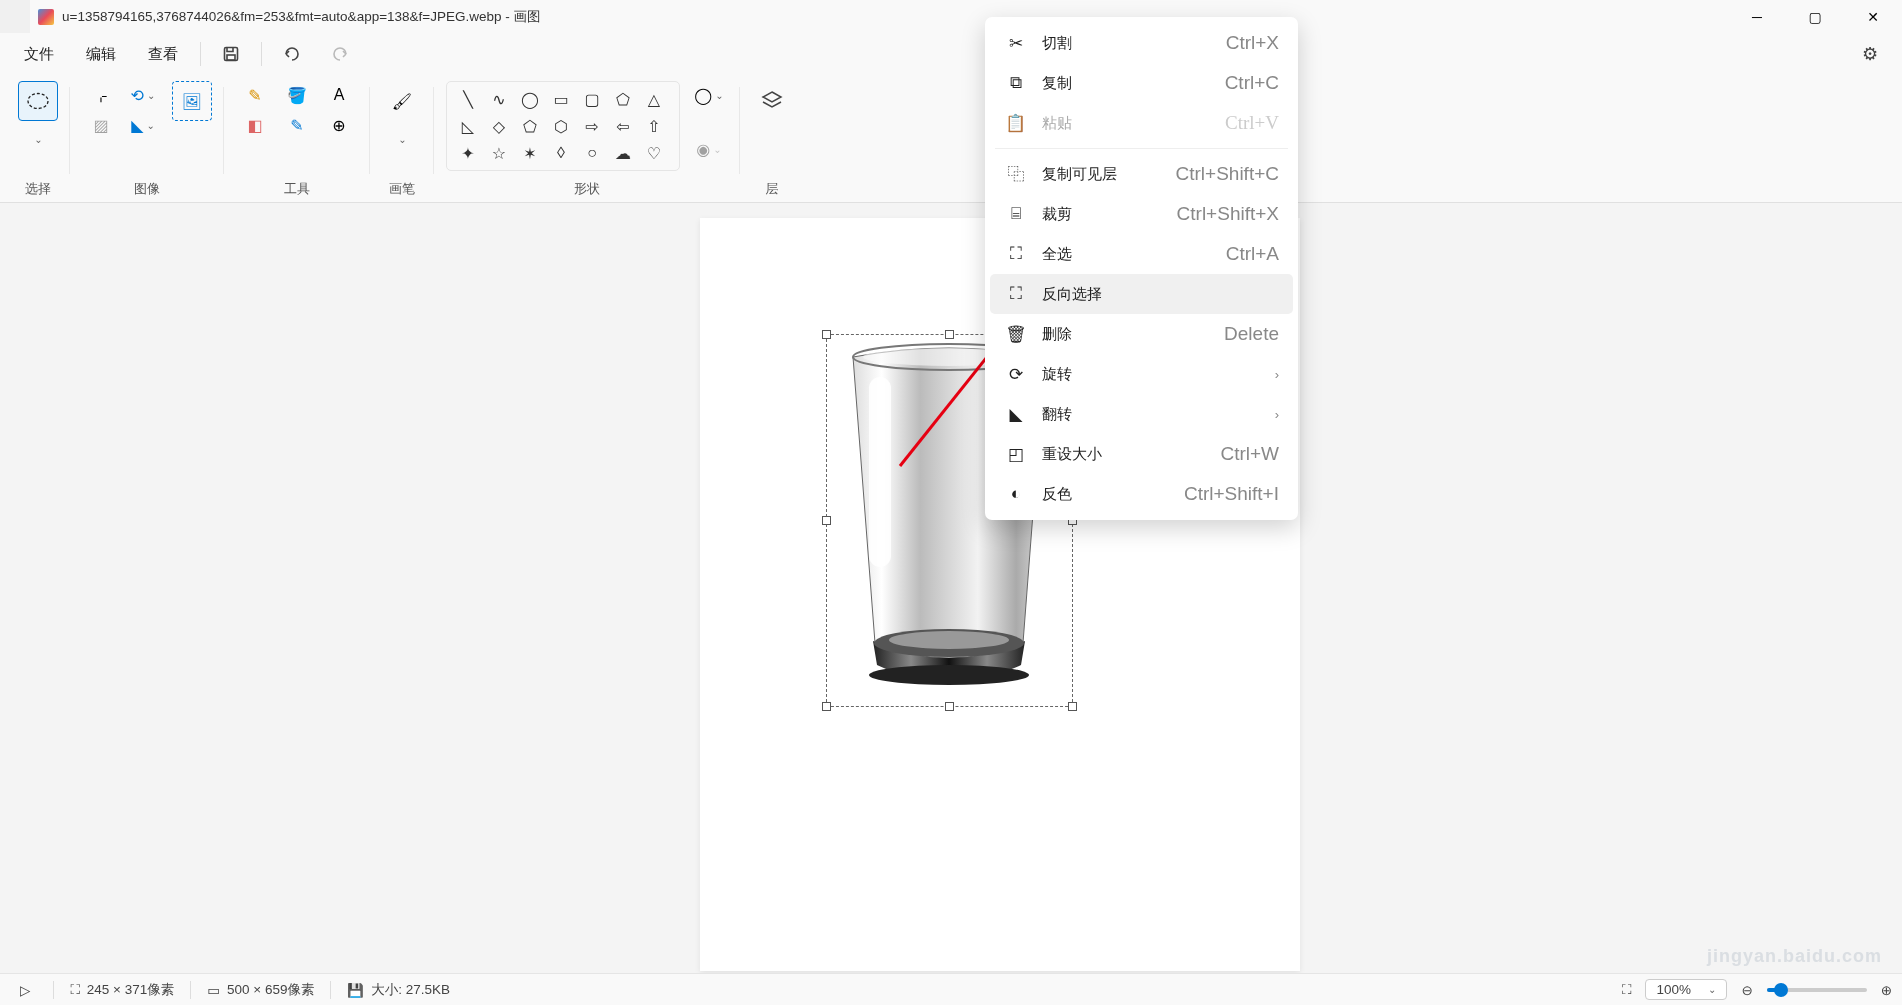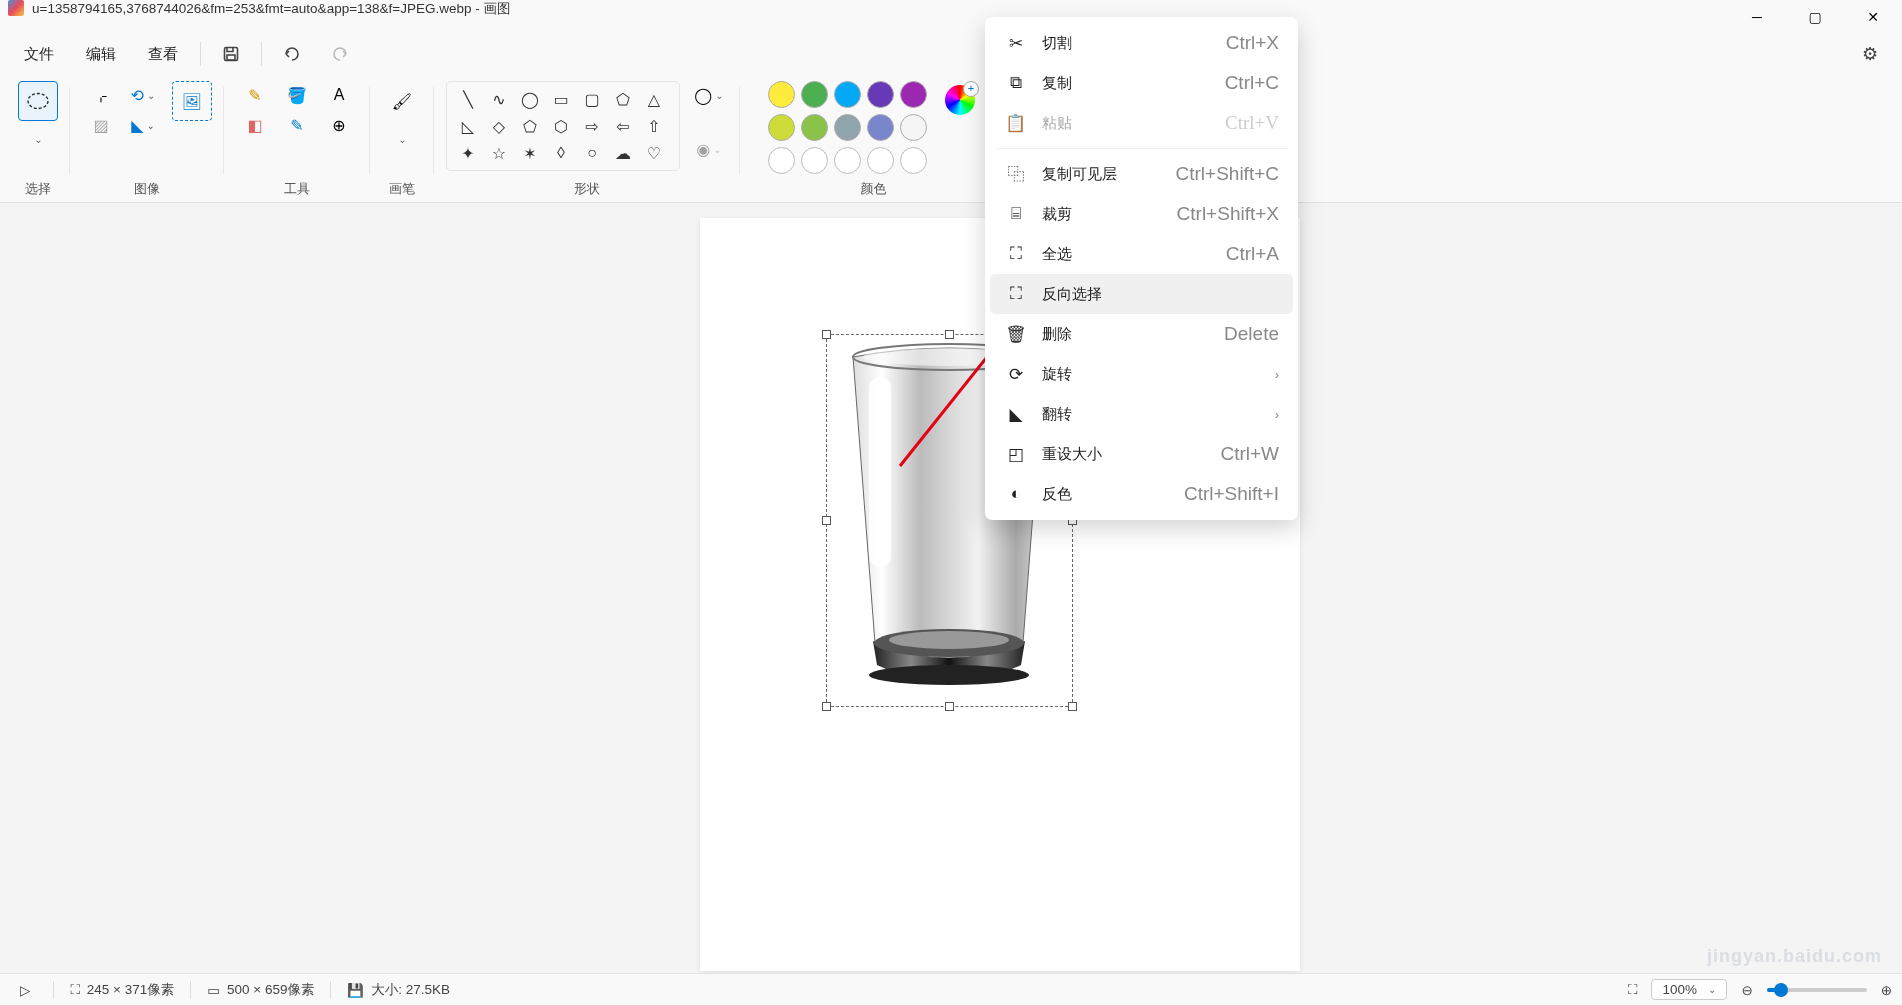--- a/index.html
+++ b/index.html
@@ -1,19 +1,19 @@
 <!DOCTYPE html>
 <html><head>
 <meta charset="utf-8">
 <style>
 * { margin: 0; padding: 0; box-sizing: border-box; font-family: "Microsoft YaHei", "Segoe UI", sans-serif; }
 body { background: #f0f0f0; width: 1902px; height: 1005px; overflow: hidden; position: relative; }
 
 
-.titlebar { height: 33px; background: #f9f9f9; display: flex; align-items: flex-start; padding-left: 8px; }
+.titlebar { height: 33px; background: #f9f9f9; display: flex; align-items: center; padding-left: 8px; margin-left: 30px; }
 .titlebar-icon { width: 16px; height: 16px; margin-right: 8px; background: linear-gradient(135deg, #4a90d9, #e94b5a, #f5c842); border-radius: 2px; }
 .titlebar-text { font-size: 13.5px; color: #333; flex: 1; }
 .win-controls { display: flex; }
 .win-btn { width: 58px; height: 33px; display: flex; align-items: center; justify-content: center; font-size: 14px; }
 
 
 .menubar { height: 42px; background: #f9f9f9; display: flex; align-items: center; padding: 0 8px; }
 .menu-item { padding: 6px 16px; font-size: 15px; color: #222; border-radius: 3px; }
 .menubar .divider { width: 1px; height: 24px; background: #ddd; margin: 0 6px; }
 .toolbar-btn { width: 32px; height: 32px; display: flex; align-items: center; justify-content: center; margin: 0 8px; color: #444; }
@@ -69,21 +69,21 @@
 .ctx-short { font-size: 19px; color: #888; }
 .ctx-item.disabled .ctx-short { color: #ccc; font-family: Liberation Serif, serif; }
 .ctx-chevron { color: #888; font-size: 13px; }
 .ctx-sep { height: 1px; background: #eee; margin: 5px 10px; }
 
 
 .statusbar { position: absolute; bottom: 0; left: 0; right: 0; height: 32px; background: #f9f9f9; border-top: 1px solid #e5e5e5; display: flex; align-items: center; font-size: 13.5px; color: #444; padding: 0 10px; }
 .status-seg { display: flex; align-items: center; gap: 7px; padding: 0 10px; }
 .status-sep { width: 1px; height: 18px; background: #ddd; margin: 0 6px; }
 .status-right { margin-left: auto; display: flex; align-items: center; gap: 14px; }
-.zoom-select { border: 1px solid #ccc; border-radius: 4px; padding: 2px 10px; display: flex; align-items: center; gap: 8px; background: #fff; }
+.zoom-select { border: 1px solid #ccc; border-radius: 4px; padding: 2px 10px; display: flex; align-items: center; gap: 14px; background: #fff; }
 .zoom-slider { width: 100px; height: 4px; background: #ccc; border-radius: 2px; position: relative; }
 .zoom-slider::before { content: ""; position: absolute; left: 0; width: 14%; height: 100%; background: #0078d4; border-radius: 2px; }
 .zoom-thumb { position: absolute; left: 14%; top: -5px; width: 14px; height: 14px; background: #0078d4; border-radius: 50%; margin-left: -7px; }
 
 
 .watermark { position: absolute; right: 20px; bottom: 38px; font-size: 46px; color: rgba(200,206,214,0.6); font-weight: bold; letter-spacing: 3px; pointer-events: none; }
 .watermark .sub { font-size: 18px; display: block; text-align: center; letter-spacing: 1px; }
 </style>
 </head>
 <body>
@@ -220,43 +220,20 @@
       </div>
       <div class="col-3">
         <div class="rb-btn-small">◯ <span class="dropdown-arrow">⌄</span></div>
         <div style="height:22px"></div>
         <div class="rb-btn-small" style="opacity:.35">◉ <span class="dropdown-arrow">⌄</span></div>
       </div>
     </div>
     <div class="group-label">形状</div>
   </div>
 
-  <div class="ribbon-group" style="padding-left:28px">
-    <div class="group-body">
-      <div id="swatches" class="color-swatches">
-          <div class="swatch" style="background: rgb(255, 235, 59);"></div>
-          <div class="swatch" style="background: rgb(76, 175, 80);"></div>
-          <div class="swatch" style="background: rgb(3, 169, 244);"></div>
-          <div class="swatch" style="background: rgb(103, 58, 183);"></div>
-          <div class="swatch" style="background: rgb(156, 39, 176);"></div>
-          <div class="swatch" style="background: rgb(205, 220, 57);"></div>
-          <div class="swatch" style="background: rgb(139, 195, 74);"></div>
-          <div class="swatch" style="background: rgb(144, 164, 174);"></div>
-          <div class="swatch" style="background: rgb(121, 134, 203);"></div>
-          <div class="swatch" style="background: rgb(245, 245, 245);"></div>
-          <div class="swatch empty"></div>
-          <div class="swatch empty"></div>
-          <div class="swatch empty"></div>
-          <div class="swatch empty"></div>
-          <div class="swatch empty"></div>
-        </div>
-      <div class="color-wheel"></div>
-    </div>
-    <div class="group-label">颜色</div>
-  </div>
 
   <div class="ribbon-group">
     <div class="group-body">
       <div class="rb-btn">
           <svg width="24" height="24" viewBox="0 0 24 24" fill="none" stroke="#444" stroke-width="1.5">
             <path d="M12 3l9 5-9 5-9-5 9-5z"></path>
             <path d="M3 13l9 5 9-5"></path>
           </svg>
         </div>
     </div>

